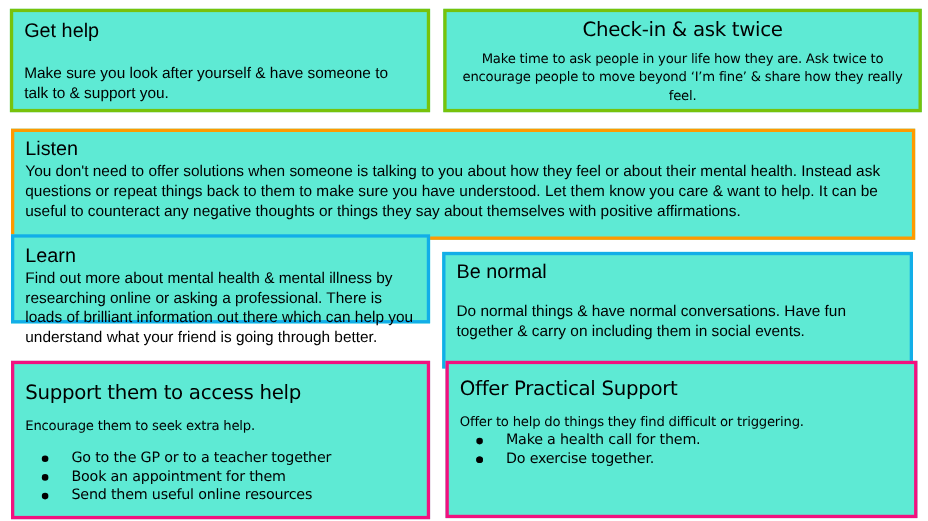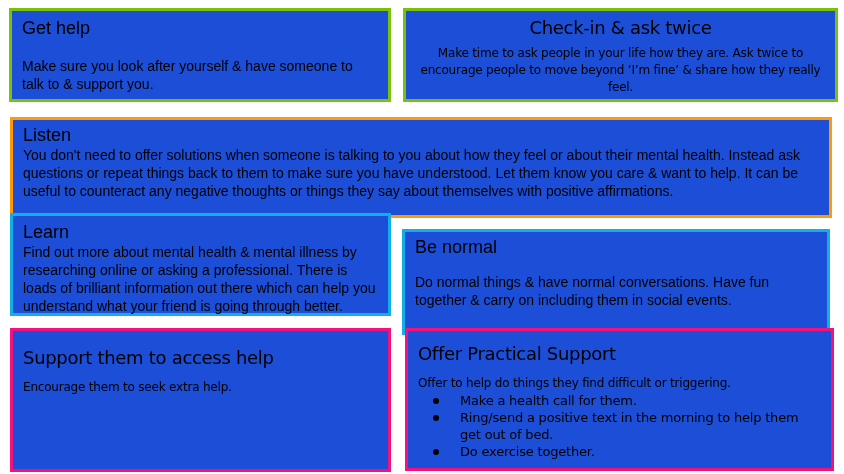--- a/index.html
+++ b/index.html
@@ -12,21 +12,21 @@
     height: 474px;
     position: relative;
     overflow: hidden;
     color: #000;
   }
   .card {
     position: absolute;
     box-sizing: border-box;
     border-width: 3px;
     border-style: solid;
-    background: #1d4ed8;
+    background: #5eead4;
     padding: 6px 10px 0 10px;
   }
   .green { border-color: #78c20b; }
   .orange { border-color: #ff9a00; }
   .blue { border-color: #12aee8; }
   .pink { border-color: #f2117f; }
 
   .arial { font-family: "Liberation Sans", sans-serif; }
   .lato { font-family: "DejaVu Sans", sans-serif; }
 
@@ -67,21 +67,21 @@
   }
 
   #card-get-help { left: 9px; top: 8px; width: 382px; height: 94px; }
   #card-get-help .text { margin-top: 18px; }
 
   #card-check-in { left: 403px; top: 8px; width: 435px; height: 94px; text-align: center; }
   #card-check-in .text { margin-top: 6px; }
 
   #card-listen { left: 10px; top: 117px; width: 822px; height: 101px; padding-top: 4px; }
 
-  #card-learn { left: 10px; top: 213px; width: 381px; height: 103px; padding-top: 5px; }
+  #card-learn { left: 10px; top: 213px; width: 381px; height: 81px; padding-top: 5px; }
 
   #card-be-normal { left: 402px; top: 229px; width: 428px; height: 106px; padding-top: 4px; }
   #card-be-normal .text { margin-top: 15px; }
 
   #card-support { left: 10px; top: 328px; width: 381px; height: 144px; padding-top: 16px; }
   #card-support .text { margin-top: 10px; }
   #card-support ul.bullets { margin-top: 12px; }
 
   #card-offer { left: 405px; top: 328px; width: 429px; height: 143px; padding-top: 12px; }
   #card-offer .text { margin-top: 10px; }
@@ -110,23 +110,28 @@
 </div>
 
 <div class="card blue arial" id="card-be-normal">
   <h2 class="title">Be normal</h2>
   <p class="text">Do normal things &amp; have normal conversations. Have fun together &amp; carry on including them in social events.</p>
 </div>
 
 <div class="card pink lato" id="card-support">
   <h2 class="title">Support them to access help</h2>
   <p class="text">Encourage them to seek extra help.</p>
+  <ul class="bullets">
+    <li><span class="dot"></span><span>Go to the GP or to a teacher together</span></li>
+    <li><span class="dot"></span><span>Book an appointment for them</span></li>
+    <li><span class="dot"></span><span>Send them useful online resources</span></li>
+  </ul>
 </div>
 
 <div class="card pink lato" id="card-offer">
   <h2 class="title">Offer Practical Support</h2>
   <p class="text">Offer to help do things they find difficult or triggering.</p>
   <ul class="bullets">
     <li><span class="dot"></span><span>Make a health call for them.</span></li>
-    <li><span class="dot"></span><span>Ring/send a positive text in the morning to help them get out of bed.</span></li>
+    <li><span class="dot"></span></li>
     <li><span class="dot"></span><span>Do exercise together.</span></li>
   </ul>
 </div>
 
 </body></html>

